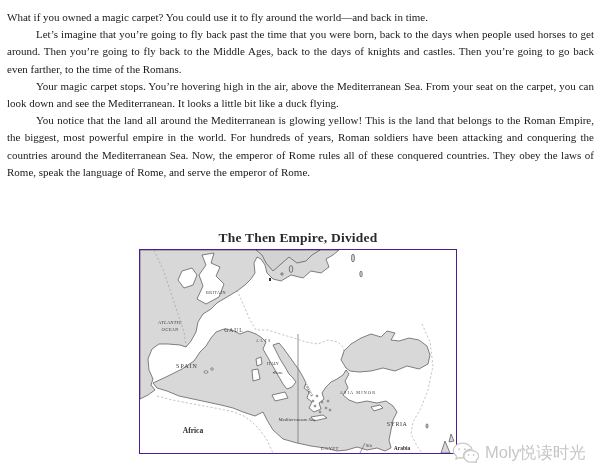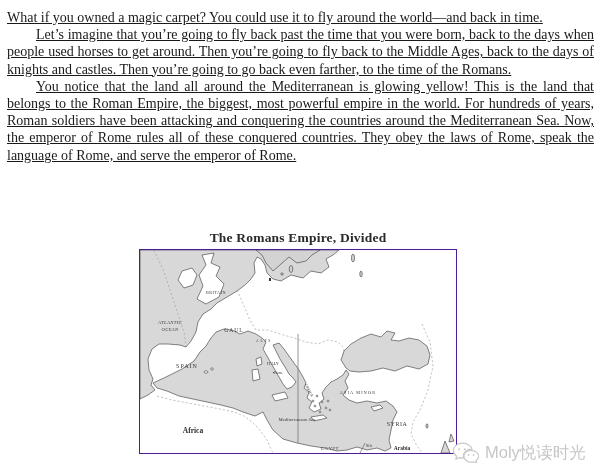--- a/index.html
+++ b/index.html
@@ -2,23 +2,22 @@
 <html><head>
 <meta charset="utf-8">
 <style>
   html,body{margin:0;padding:0;}
   body{
     width:600px;height:463px;position:relative;overflow:hidden;
     background:#ffffff;font-family:"Liberation Serif",serif;
   }
   .text-block{
     position:absolute;top:9px;left:7px;width:587px;
-    font-size:14px;line-height:17.2px;color:#191919;
+    font-size:11px;line-height:17.2px;color:#191919;
     text-align:justify;
-    text-decoration:underline;
   }
   .text-block p{margin:0;}
   .p-indent{text-indent:29px;}
 
   .figure{position:absolute;left:139px;top:230px;width:318px;}
   .map-title{
     text-align:center;font-weight:700;font-size:13.5px;color:#2a2a2a;
     letter-spacing:0.2px;margin:0 0 3px 0;font-family:"Liberation Serif",serif;
   }
   .map-box{width:316px;height:203px;border:1px solid #4c1d95;background:#fff;}
@@ -39,25 +38,26 @@
     display:flex;align-items:center;gap:6px;
     color:#c6c6c6;font-family:"Liberation Sans",sans-serif;font-size:16.5px;
   }
 </style>
 </head>
 <body>
 
 <div class="text-block">
   <p>What if you owned a magic carpet? You could use it to fly around the world—and back in time.</p>
   <p class="p-indent">Let’s imagine that you’re going to fly back past the time that you were born, back to the days when people used horses to get around. Then you’re going to fly back to the Middle Ages, back to the days of knights and castles. Then you’re going to go back even farther, to the time of the Romans.</p>
+  <p class="p-indent">Your magic carpet stops. You’re hovering high in the air, above the Mediterranean Sea. From your seat on the carpet, you can look down and see the Mediterranean. It looks a little bit like a duck flying.</p>
   <p class="p-indent">You notice that the land all around the Mediterranean is glowing yellow! This is the land that belongs to the Roman Empire, the biggest, most powerful empire in the world. For hundreds of years, Roman soldiers have been attacking and conquering the countries around the Mediterranean Sea. Now, the emperor of Rome rules all of these conquered countries. They obey the laws of Rome, speak the language of Rome, and serve the emperor of Rome.</p>
 </div>
 
 <div class="figure">
-  <div class="map-title">The Romans Empire, Divided</div>
+  <div class="map-title">The Then Empire, Divided</div>
   <div class="map-box">
     <svg width="316" height="203" viewBox="0 0 316 203">
 
       <rect x="0" y="0" width="316" height="203" fill="#ffffff"></rect>
 
       <path class="sea" d="M0,0 L199,0 L193,5 L186,9 L189,17 L181,23 L171,21 L163,28 L151,25 L141,31 L133,29 L127,23 L125,15 L121,9 L117,7 L114,13 L115,23 L111,29 L105,35 L97,41 L87,47 L77,53 L71,59 L63,64 L58,72 L56,82 L51,91 L46,97 L40,95 L28,94 L19,94 L12,99 L8,109 L9,120 L13,129 L11,135 L15,140 L8,145 L0,149 Z"></path>
 
       <path class="sea" d="M13,133 L28,126 L42,119 L54,111 L60,102 L66,96 L71,88 L76,82 L84,79 L92,80 L100,84 L108,81 L116,84 L122,88 L126,92 L123,99 L127,106 L131,113 L135,120 L139,127 L143,134 L147,139 L152,137 L156,132 L153,128 L149,124 L145,117 L140,109 L136,101 L133,95 L139,93 L144,99 L149,106 L154,113 L159,120 L163,127 L166,133 L164,138 L169,142 L167,148 L172,152 L169,158 L174,162 L181,159 L179,153 L184,149 L182,143 L186,137 L191,132 L197,129 L203,125 L206,120 L209,124 L205,131 L208,138 L203,145 L209,150 L217,153 L227,151 L237,153 L246,151 L253,156 L257,162 L253,170 L251,180 L249,190 L251,198 L245,201 L237,198 L227,200 L217,197 L207,200 L197,201 L185,198 L171,196 L157,193 L143,189 L133,180 L127,170 L123,162 L115,166 L103,162 L93,158 L81,155 L67,152 L53,149 L39,146 L27,141 L17,138 Z"></path>
 
       <path class="sea" d="M206,118 L201,110 L204,101 L211,94 L221,88 L231,84 L241,87 L247,81 L255,83 L251,90 L259,91 L269,88 L279,90 L287,96 L290,105 L288,114 L279,119 L267,116 L255,121 L243,118 L231,121 L219,122 L210,121 Z"></path>

